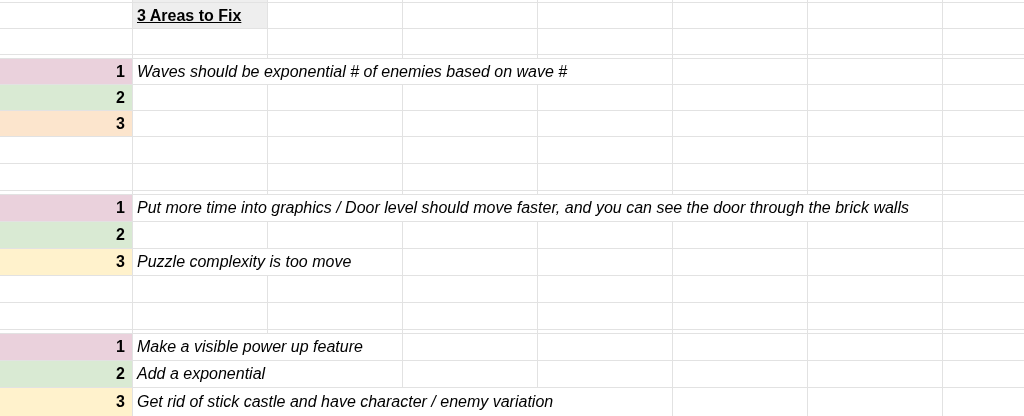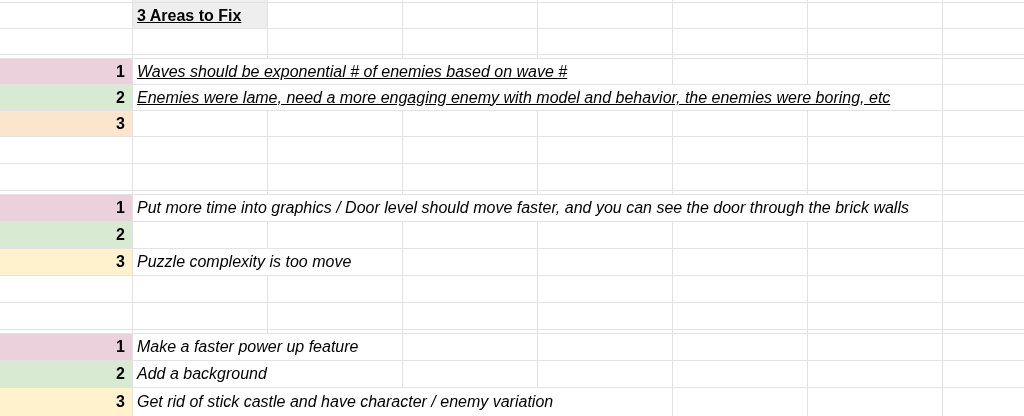--- a/index.html
+++ b/index.html
@@ -33,21 +33,21 @@
     padding-left:4px;font-size:16px;font-weight:bold;
     text-decoration:underline;
     background:#eeeeee;
   }
   .celltext{
     position:absolute;left:137px;top:0;bottom:0;
     display:flex;align-items:center;
     white-space:nowrap;background:#ffffff;
     font-size:16px;padding-right:3px;font-style:italic;
   }
-  .it{font-style:italic;text-decoration:underline;}
+  .it{font-style:italic;}
 </style>
 </head>
 <body>
 
 <div id="sheet">
 
   <div class="row h3">
     <div class="cell ca"></div>
     <div class="cell cm" style="background-color: rgb(238, 238, 238);"></div>
     <div class="cell cm"></div>
@@ -104,21 +104,20 @@
   </div>
   <div class="row h26">
     <div class="cell ca numcell" style="background-color: rgb(217, 234, 211);">2</div>
     <div class="cell cm"></div>
     <div class="cell cm"></div>
     <div class="cell cm"></div>
     <div class="cell cm"></div>
     <div class="cell cm"></div>
     <div class="cell cm"></div>
     <div class="cell cl"></div>
-    <div class="celltext it">Enemies were lame, need a more engaging enemy with model and behavior, the enemies were boring, etc</div>
   </div>
   <div class="row h26">
     <div class="cell ca numcell" style="background-color: rgb(252, 229, 205);">3</div>
     <div class="cell cm"></div>
     <div class="cell cm"></div>
     <div class="cell cm"></div>
     <div class="cell cm"></div>
     <div class="cell cm"></div>
     <div class="cell cm"></div>
     <div class="cell cl"></div>
@@ -223,32 +222,32 @@
 
   <div class="row h27">
     <div class="cell ca numcell" style="background-color: rgb(234, 209, 220);">1</div>
     <div class="cell cm"></div>
     <div class="cell cm"></div>
     <div class="cell cm"></div>
     <div class="cell cm"></div>
     <div class="cell cm"></div>
     <div class="cell cm"></div>
     <div class="cell cl"></div>
-    <div class="celltext">Make a faster power up feature</div>
+    <div class="celltext">Make a visible power up feature</div>
   </div>
   <div class="row h27">
     <div class="cell ca numcell" style="background-color: rgb(217, 234, 211);">2</div>
     <div class="cell cm"></div>
     <div class="cell cm"></div>
     <div class="cell cm"></div>
     <div class="cell cm"></div>
     <div class="cell cm"></div>
     <div class="cell cm"></div>
     <div class="cell cl"></div>
-    <div class="celltext">Add a background</div>
+    <div class="celltext">Add a exponential</div>
   </div>
   <div class="row h28">
     <div class="cell ca numcell" style="background-color: rgb(255, 242, 204);">3</div>
     <div class="cell cm"></div>
     <div class="cell cm"></div>
     <div class="cell cm"></div>
     <div class="cell cm"></div>
     <div class="cell cm"></div>
     <div class="cell cm"></div>
     <div class="cell cl"></div>

